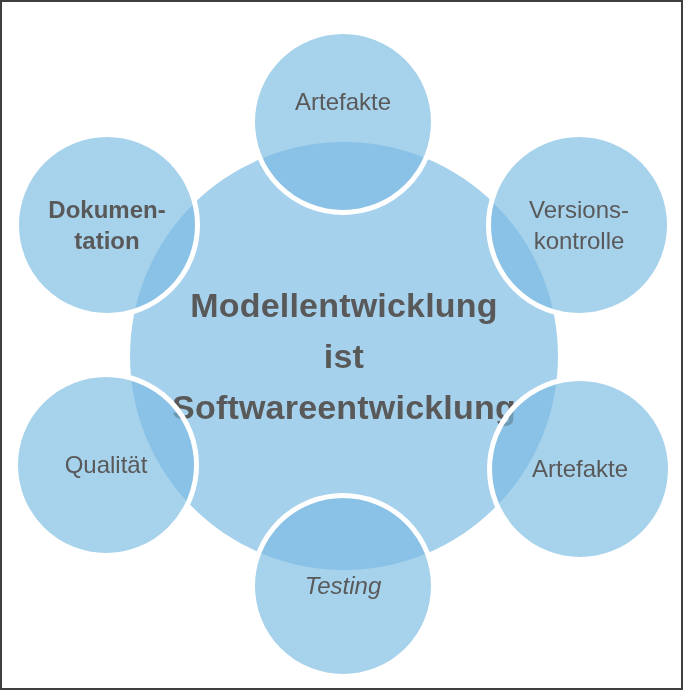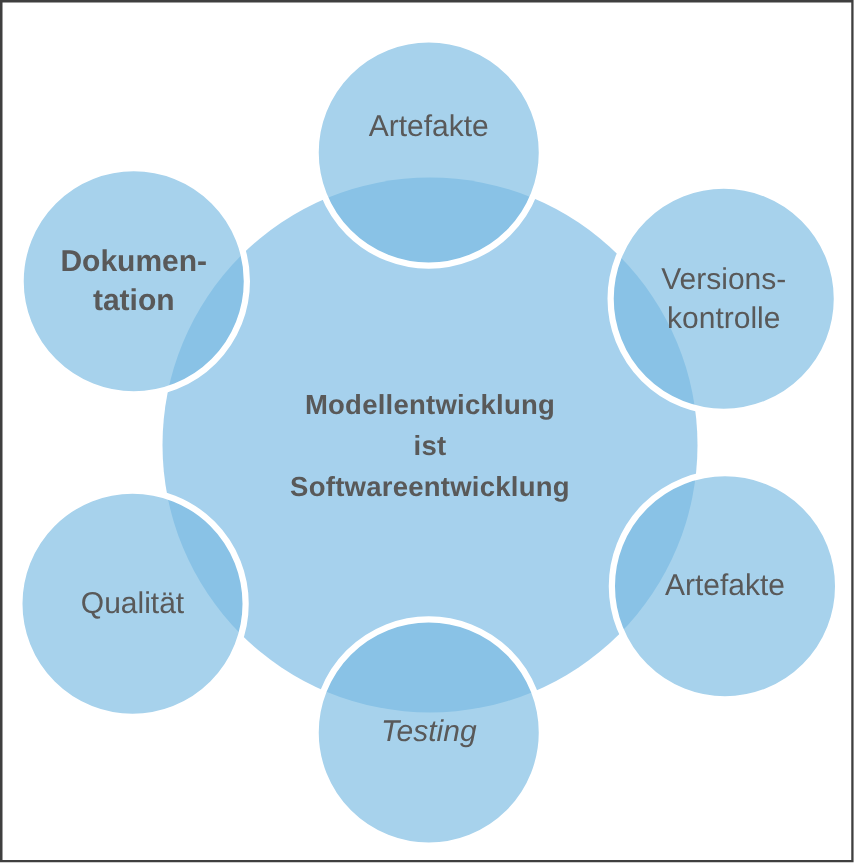--- a/index.html
+++ b/index.html
@@ -27,21 +27,21 @@
   }
   .center-circle {
     left: 128px;
     top: 140px;
     width: 428px;
     height: 428px;
     background: #a6d1ed;
     z-index: 1;
   }
   .center-text {
-    font-size: 22px;
+    font-size: 34px;
     font-weight: 600;
     color: #595959;
     white-space: pre-line;
     line-height: 1.5;
     letter-spacing: 0.2px;
   }
   .satellite {
     width: 186px;
     height: 186px;
     box-sizing: border-box;
@@ -50,24 +50,24 @@
     z-index: 2;
   }
   .sat-label {
     font-size: 24px;
     color: #595959;
     white-space: pre-line;
     line-height: 1.3;
   }
   .sat-artefakte { left: 248px; top: 27px; text-align: center; }
   .sat-artefakte .sat-label { transform: translateY(-20px); }
-  .sat-versionskontrolle { left: 484px; top: 144px; text-align: center; }
+  .sat-versionskontrolle { left: 484px; top: 130px; text-align: center; }
   .sat-struktur { left: 485px; top: 374px; }
   .sat-testing { left: 248px; top: 491px; font-style: italic; }
-  .sat-qualitaet { left: 11px; top: 388px; }
+  .sat-qualitaet { left: 11px; top: 370px; }
   .sat-dokumentation { left: 12px; top: 130px; font-weight: bold; }
 </style>
 </head>
 <body>
 
 <div class="frame">
 
   <div class="circle center-circle">
     <div class="center-text">Modellentwicklung
 ist

